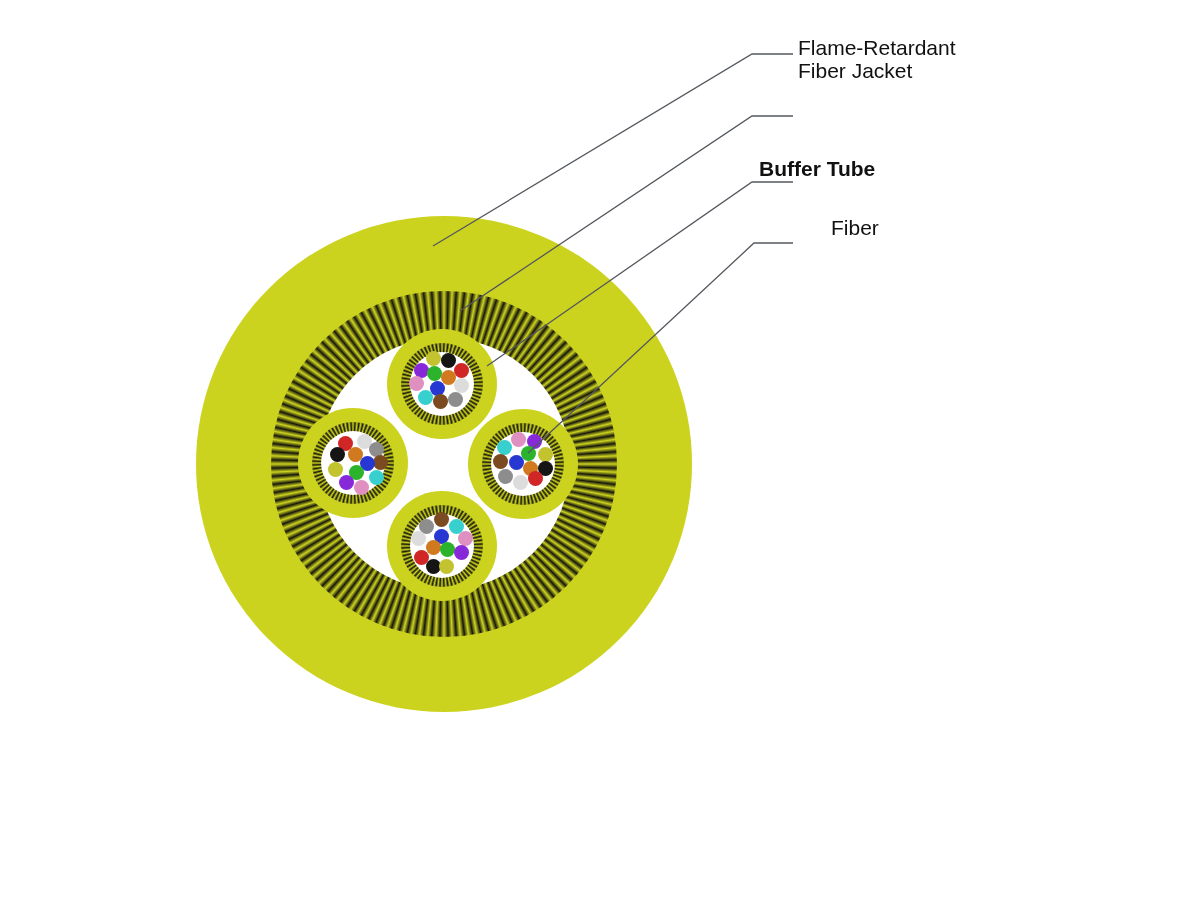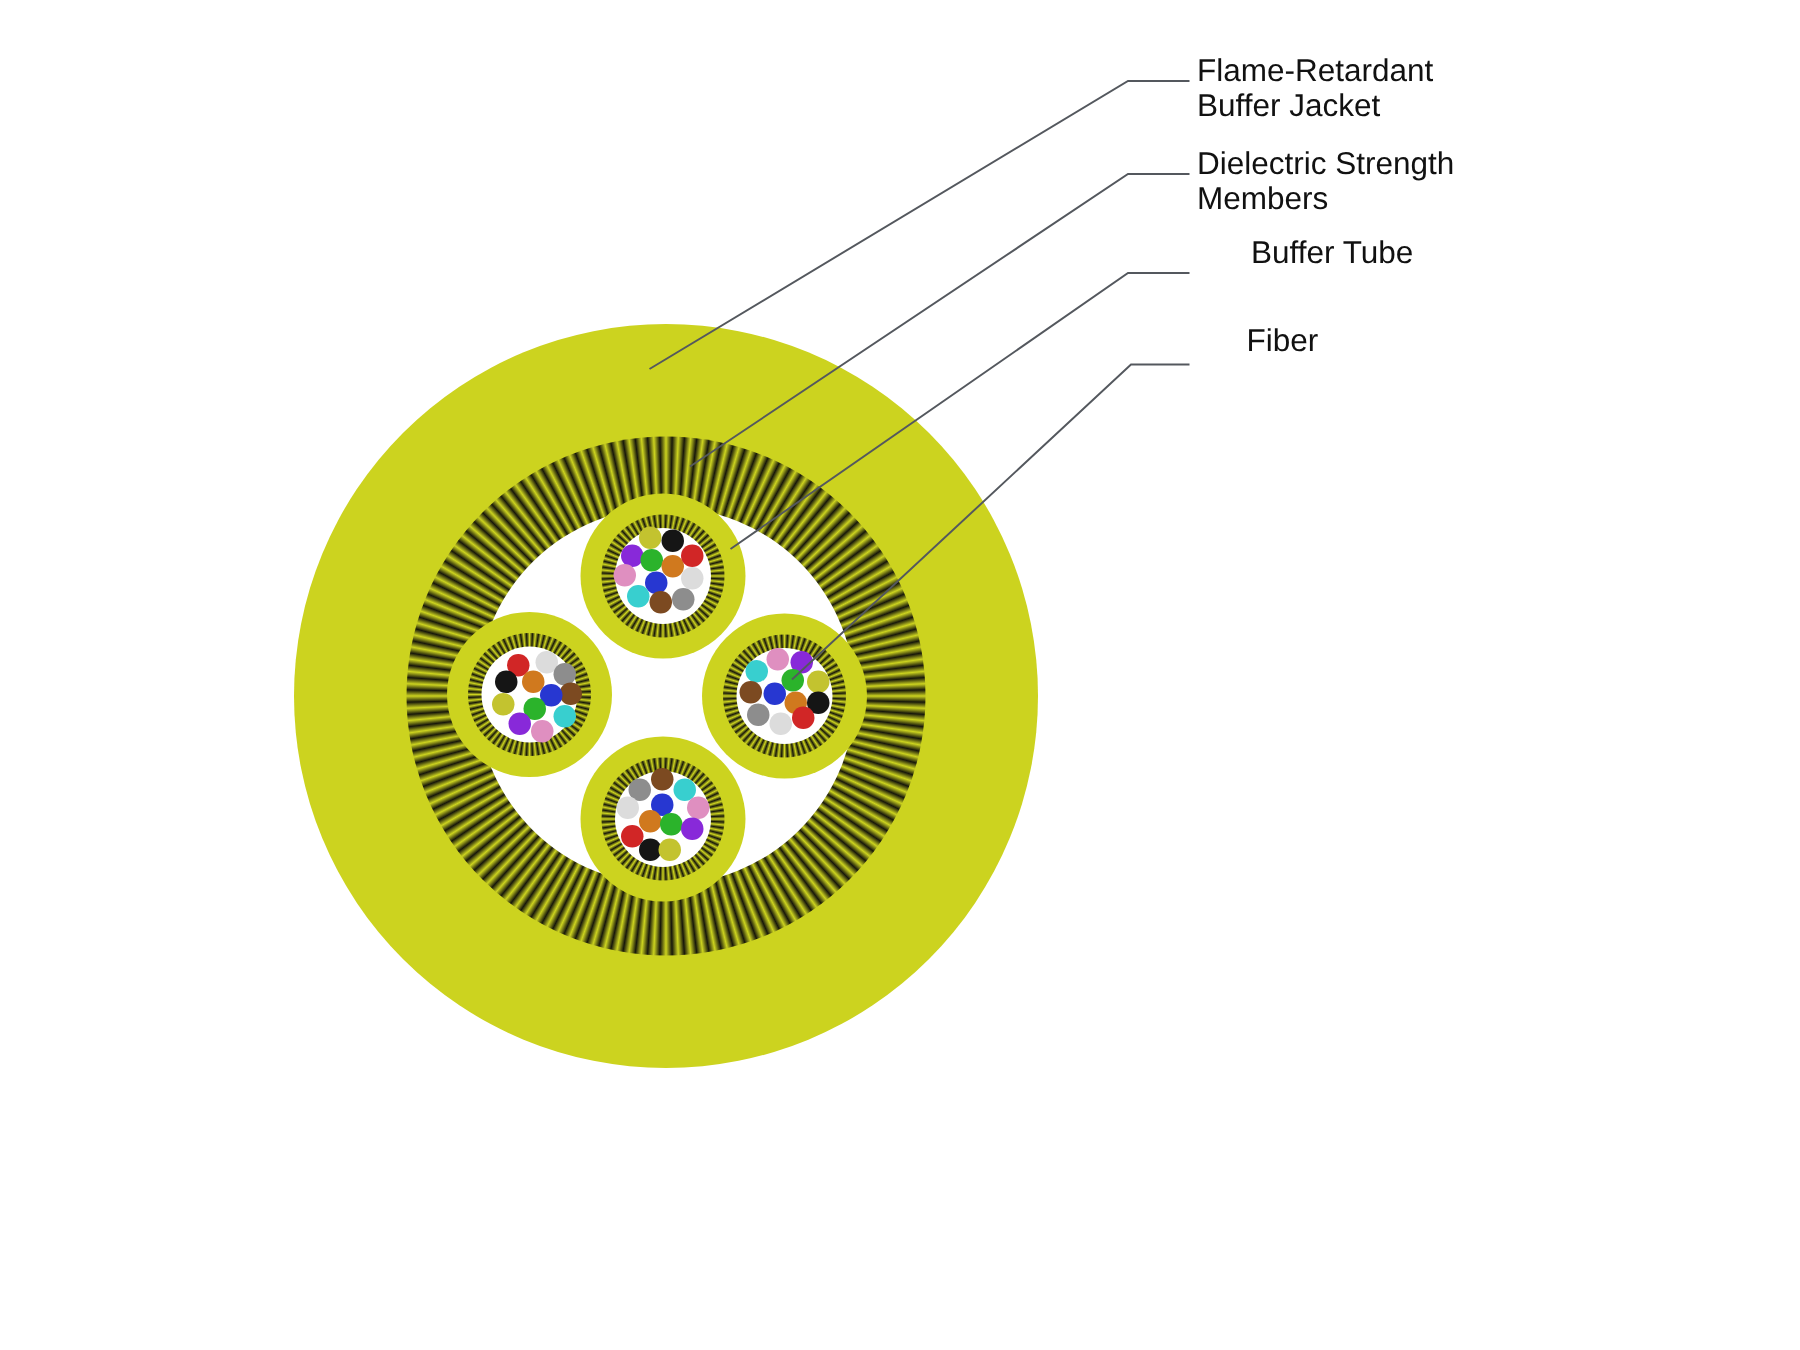--- a/index.html
+++ b/index.html
@@ -50,29 +50,25 @@
 
   <svg id="leader-svg">
       <polyline points="793,54 752,54 433,246"></polyline>
       <polyline points="793,116 752,116 460,311"></polyline>
       <polyline points="793,182 752,182 487,366"></polyline>
       <polyline points="793,243 754,243 528,453"></polyline>
     </svg>
 
   <div class="label" style="left: 798px; top: 36px;">
     <span>Flame-Retardant</span>
-    <span>Buffer Jacket</span>
+    <span>Fiber Jacket</span>
   </div>
 
-  <div class="label" style="left: 798px; top: 98px;">
-    <span>Dielectric Strength</span>
-    <span>Members</span>
-  </div>
 
-  <div class="label" style="left: 834px; top: 157px;">
+  <div class="label" style="left: 759px; top: 157px; font-weight: bold;">
     <span>Buffer Tube</span>
   </div>
 
   <div class="label" style="left: 831px; top: 216px;">
     <span>Fiber</span>
   </div>
 
 <div class="circle" style="left: 196px; top: 216px; width: 496px; height: 496px; background: rgb(204, 211, 31);"></div>
     <div class="circle" style="left: 271px; top: 291px; width: 346px; height: 346px; background: repeating-conic-gradient(rgb(204, 211, 31) 0deg, rgb(23, 23, 10) 1.3636deg, rgb(204, 211, 31) 2.7273deg);"></div>
     <div class="circle" style="left: 318px; top: 338px; width: 252px; height: 252px; background: rgb(255, 255, 255);"></div>

